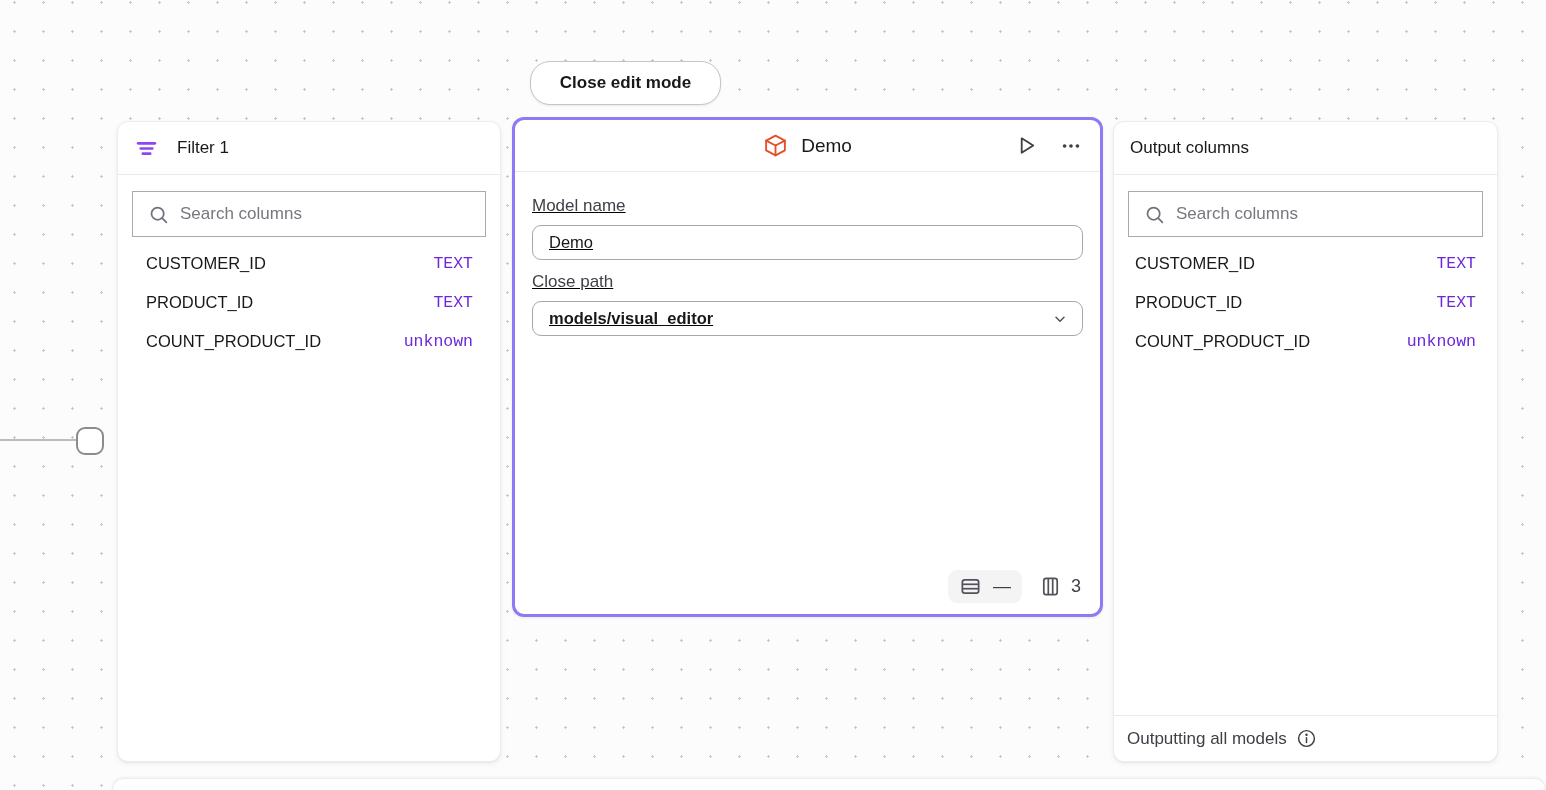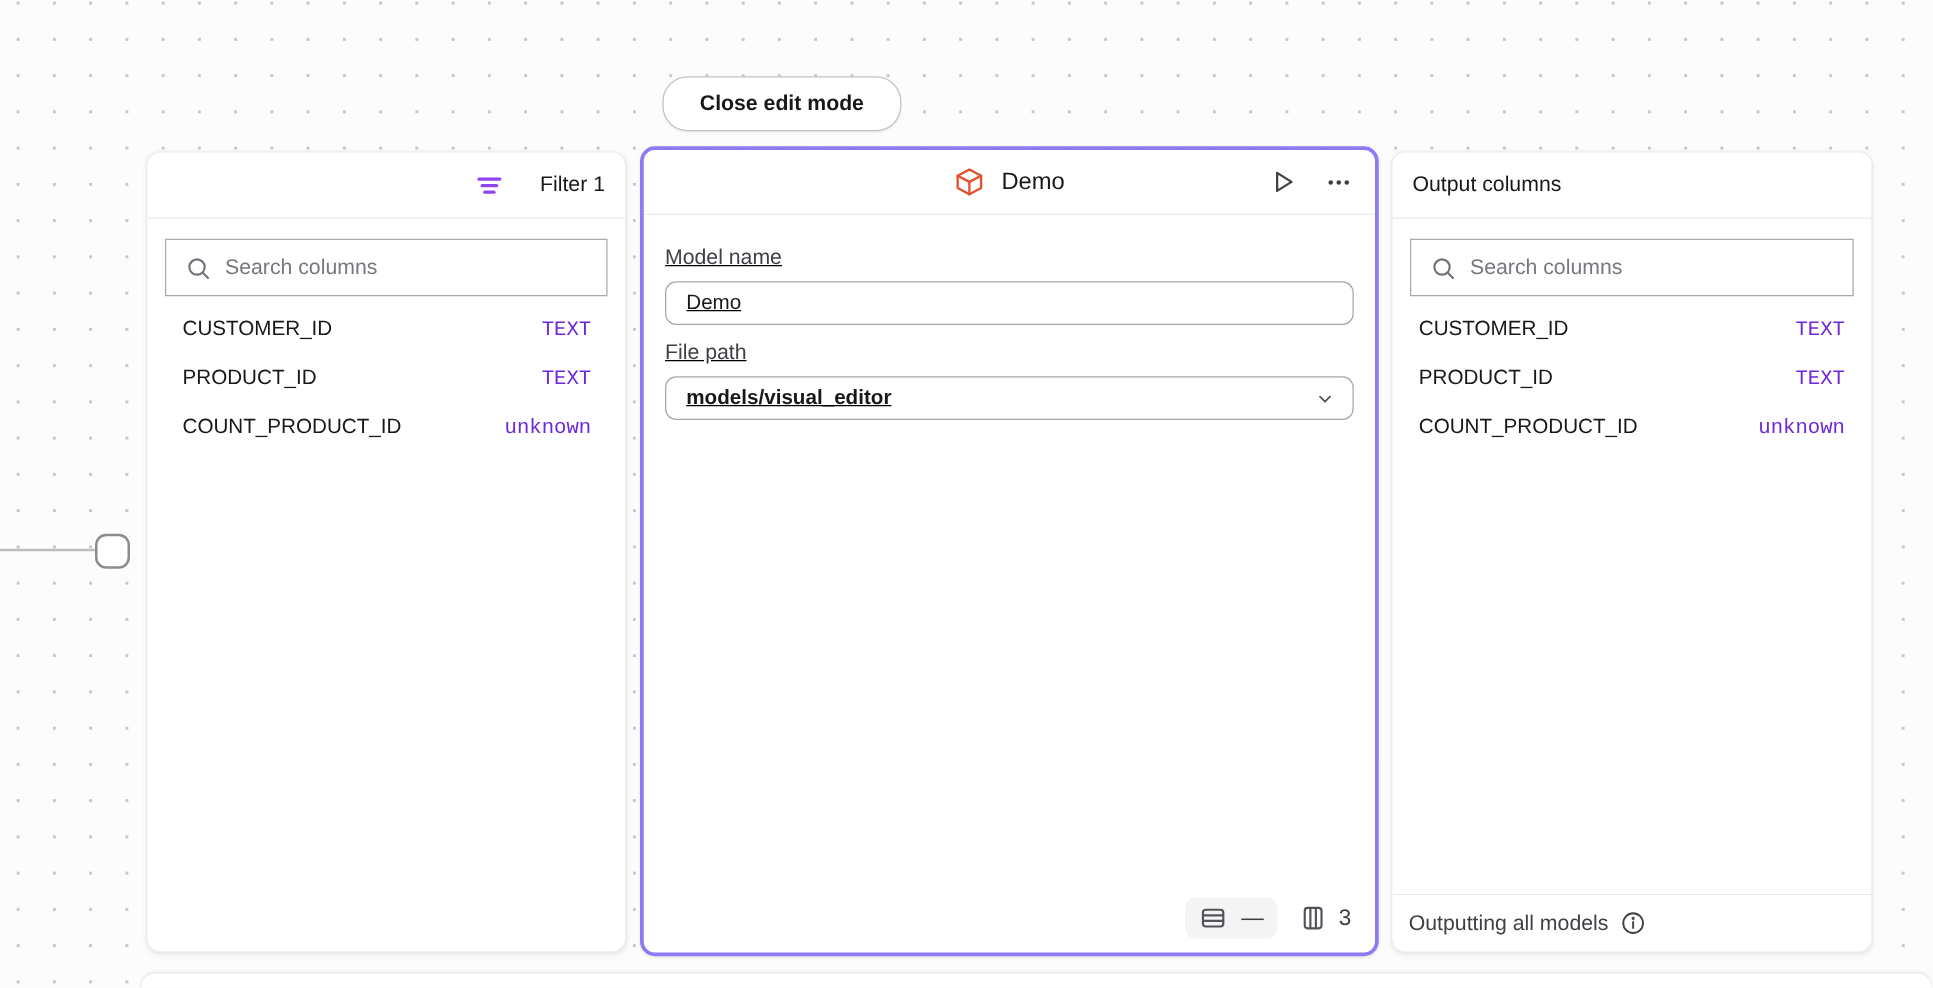--- a/index.html
+++ b/index.html
@@ -38,21 +38,21 @@
     box-shadow:0 1px 2px rgba(16,24,40,.05), 0 2px 6px rgba(16,24,40,.05);
   }
   .card-header {
     position:relative; height:53px; display:flex; align-items:center;
     padding:0 16px; border-bottom:1px solid #E9E9EB;
   }
   .card-title { font-size:17px; color:#18181B; }
 
   
   .filter-panel { left:117px; top:121px; width:384px; height:641px; }
-  .filter-panel .card-header { gap:28px;justify-content:flex-end; }
+  .filter-panel .card-header { gap:18px; }
 
   
   .search-wrap { padding:16px 14px 0; }
   .search-box {
     display:flex; align-items:center; gap:11px; height:46px;
     border:1px solid #A9A9B0; border-radius:0; padding:0 15px; background:#fff;
   }
   .search-box input {
     border:none; outline:none; flex:1; font-size:17px; color:#18181B;
     font-family:"Liberation Sans", sans-serif; background:transparent;
@@ -65,21 +65,21 @@
     display:flex; align-items:flex-start; justify-content:space-between;
     height:39px; font-size:16.5px;
   }
   .filter-panel .col-row { padding:0 27px 0 28px; }
   .output-panel .col-row { padding:0 21px 0 21px; }
   .col-name { color:#18181B; }
   .col-type { color:#6d28d9;font-family:Liberation Mono, monospace; }
 
   
   .model-panel {
-    left:512px; top:117px; width:591px; height:648px;
+    left:512px; top:117px; width:591px; height:500px;
     border:3px solid #8C7BF3; border-radius:12px;
     box-shadow:0 1px 3px rgba(16,24,40,.08);
   }
   .model-panel .card-header { height:52px; justify-content:center; gap:13px; }
   .model-panel .card-title { font-size:19px; }
   .header-controls { position:absolute; right:16px; top:0; height:100%; display:flex; align-items:center; gap:18px; }
   .icon-btn { display:flex; align-items:center; justify-content:center; cursor:pointer; background:none; border:none; padding:2px; }
 
   .model-body { padding:12px 17px 0;text-decoration:underline; }
   .field-label { font-size:17px; color:#3F3F46; margin-top:12px; }
@@ -198,21 +198,21 @@
             </svg>
           </span>
         </button>
       </div>
     </div>
 
     <div class="model-body">
       <div class="field-label">Model name</div>
       <input class="text-input" type="text" value="Demo" style="">
 
-      <div class="field-label">File path</div>
+      <div class="field-label">Close path</div>
       <div class="select-input">
         <span>models/visual_editor</span>
         <span>
           <svg width="16" height="16" viewBox="0 0 24 24" fill="none" stroke="#52525B" stroke-width="2.2" stroke-linecap="round" stroke-linejoin="round">
             <polyline points="6,9.5 12,15.5 18,9.5"></polyline>
           </svg>
         </span>
       </div>
     </div>
 

